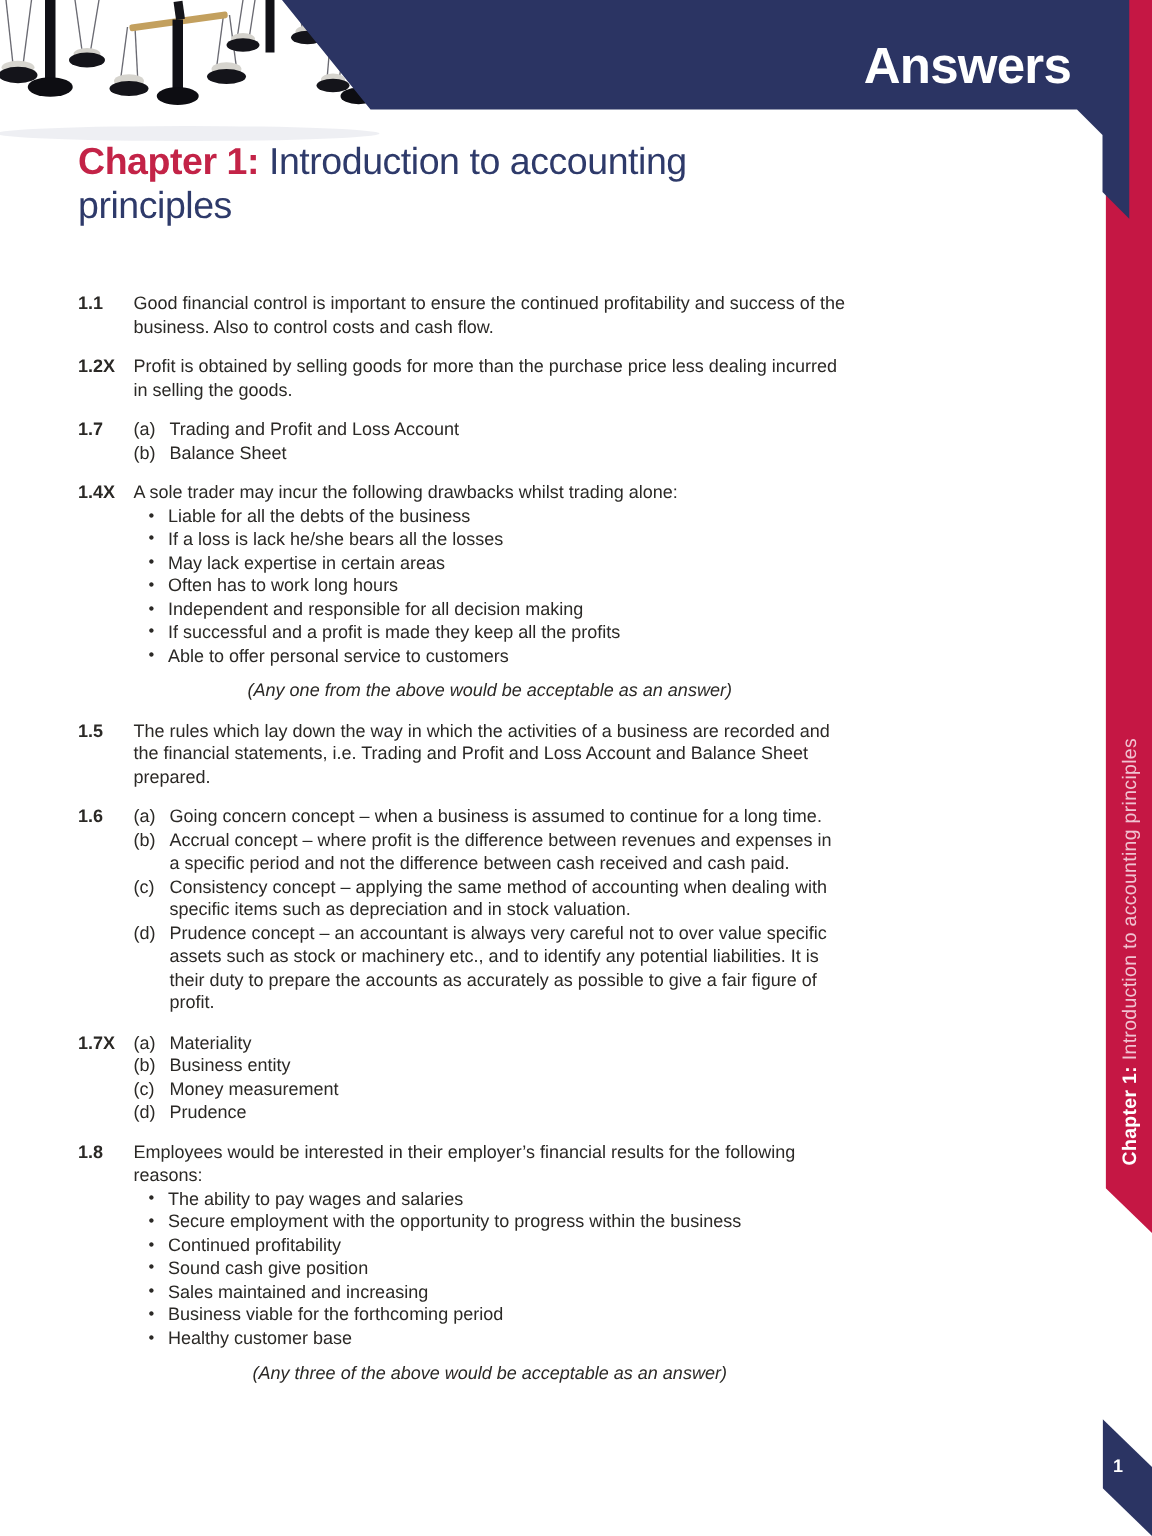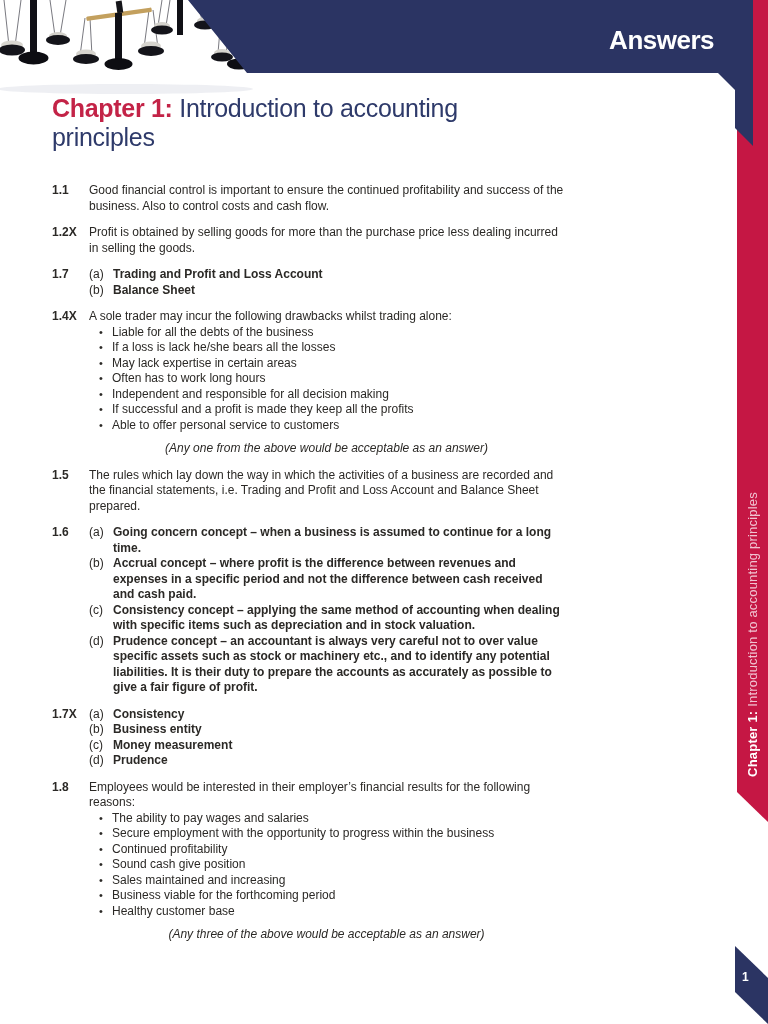--- a/index.html
+++ b/index.html
@@ -35,51 +35,51 @@
   .sidebar-label .v-rest::before { content:" "; white-space:pre; }
 
   
   .navy-header {
     position:absolute; left:0; top:0; width:768px; height:150px;
     background:var(--navy,#2b3463); z-index:3;
     clip-path:polygon(188px 0, 753px 0, 753px 146px, 735px 128px, 735px 90px, 718px 73px, 247px 73px);
   }
   .answers-title {
     position:absolute; top:25px; right:54px;
-    font-size:26px; font-weight:700; color:#ffffff; letter-spacing:-.5px;
+    font-size:34px; font-weight:700; color:#ffffff; letter-spacing:-.5px;
   }
 
   
   .page-num-ribbon {
     position:absolute; left:735px; top:946px; width:33px; height:78px;
     background:var(--navy,#2b3463);
     clip-path:polygon(0 0, 33px 32px, 33px 78px, 0 46px);
     z-index:3;
   }
   .page-num-ribbon span {
     position:absolute; left:7px; top:24px;
     font-size:12px; font-weight:700; color:#ffffff;
   }
 
   
   .content { position:absolute; left:52px; top:94px; width:512px; z-index:2; }
-  .chapter-title { margin:0 0 31px 0; font-size:25px; font-weight:400; letter-spacing:-.3px; }
+  .chapter-title { margin:0 0 43px 0; font-size:25px; font-weight:400; letter-spacing:-.3px; }
   .chapter-title .red  { color:var(--heading_red,#c32347); font-weight:700; }
   .chapter-title .navy { color:#2e3a6a; }
 
   .answers-list { font-size:12px; line-height:15.5px; }
   .item { display:flex; margin-bottom:11px; }
   .num  { width:37px; flex-shrink:0; font-weight:700; }
   .body { flex:1; min-width:0; }
   .blk  { margin:0; }
   .blk.subhead { margin-top:9px; }
   .blk.note { margin-top:8px; font-style:italic;text-align:center; }
   .lrow { display:flex; }
   .letter { width:24px; flex-shrink:0; }
-  .ltext  { flex:1; min-width:0;font-weight:bold; }
+  .ltext  { flex:1; min-width:0; }
   .brow { display:flex; padding-left:10px; }
   .dot  { width:13px; flex-shrink:0; font-size:11px; }
   .btext{ flex:1; min-width:0; }
 </style>
 </head>
 <body>
 
 <div class="page">
 
   <div class="scales">
@@ -238,21 +238,21 @@
               </div>
             </div>
           </div>
         </div>
         <div class="item">
           <div class="num">1.7X</div>
           <div class="body">
             <div class="blk">
               <div class="lrow">
                 <span class="letter">(a)</span>
-                <span class="ltext">Consistency</span>
+                <span class="ltext">Materiality</span>
               </div>
               <div class="lrow">
                 <span class="letter">(b)</span>
                 <span class="ltext">Business entity</span>
               </div>
               <div class="lrow">
                 <span class="letter">(c)</span>
                 <span class="ltext">Money measurement</span>
               </div>
               <div class="lrow">

